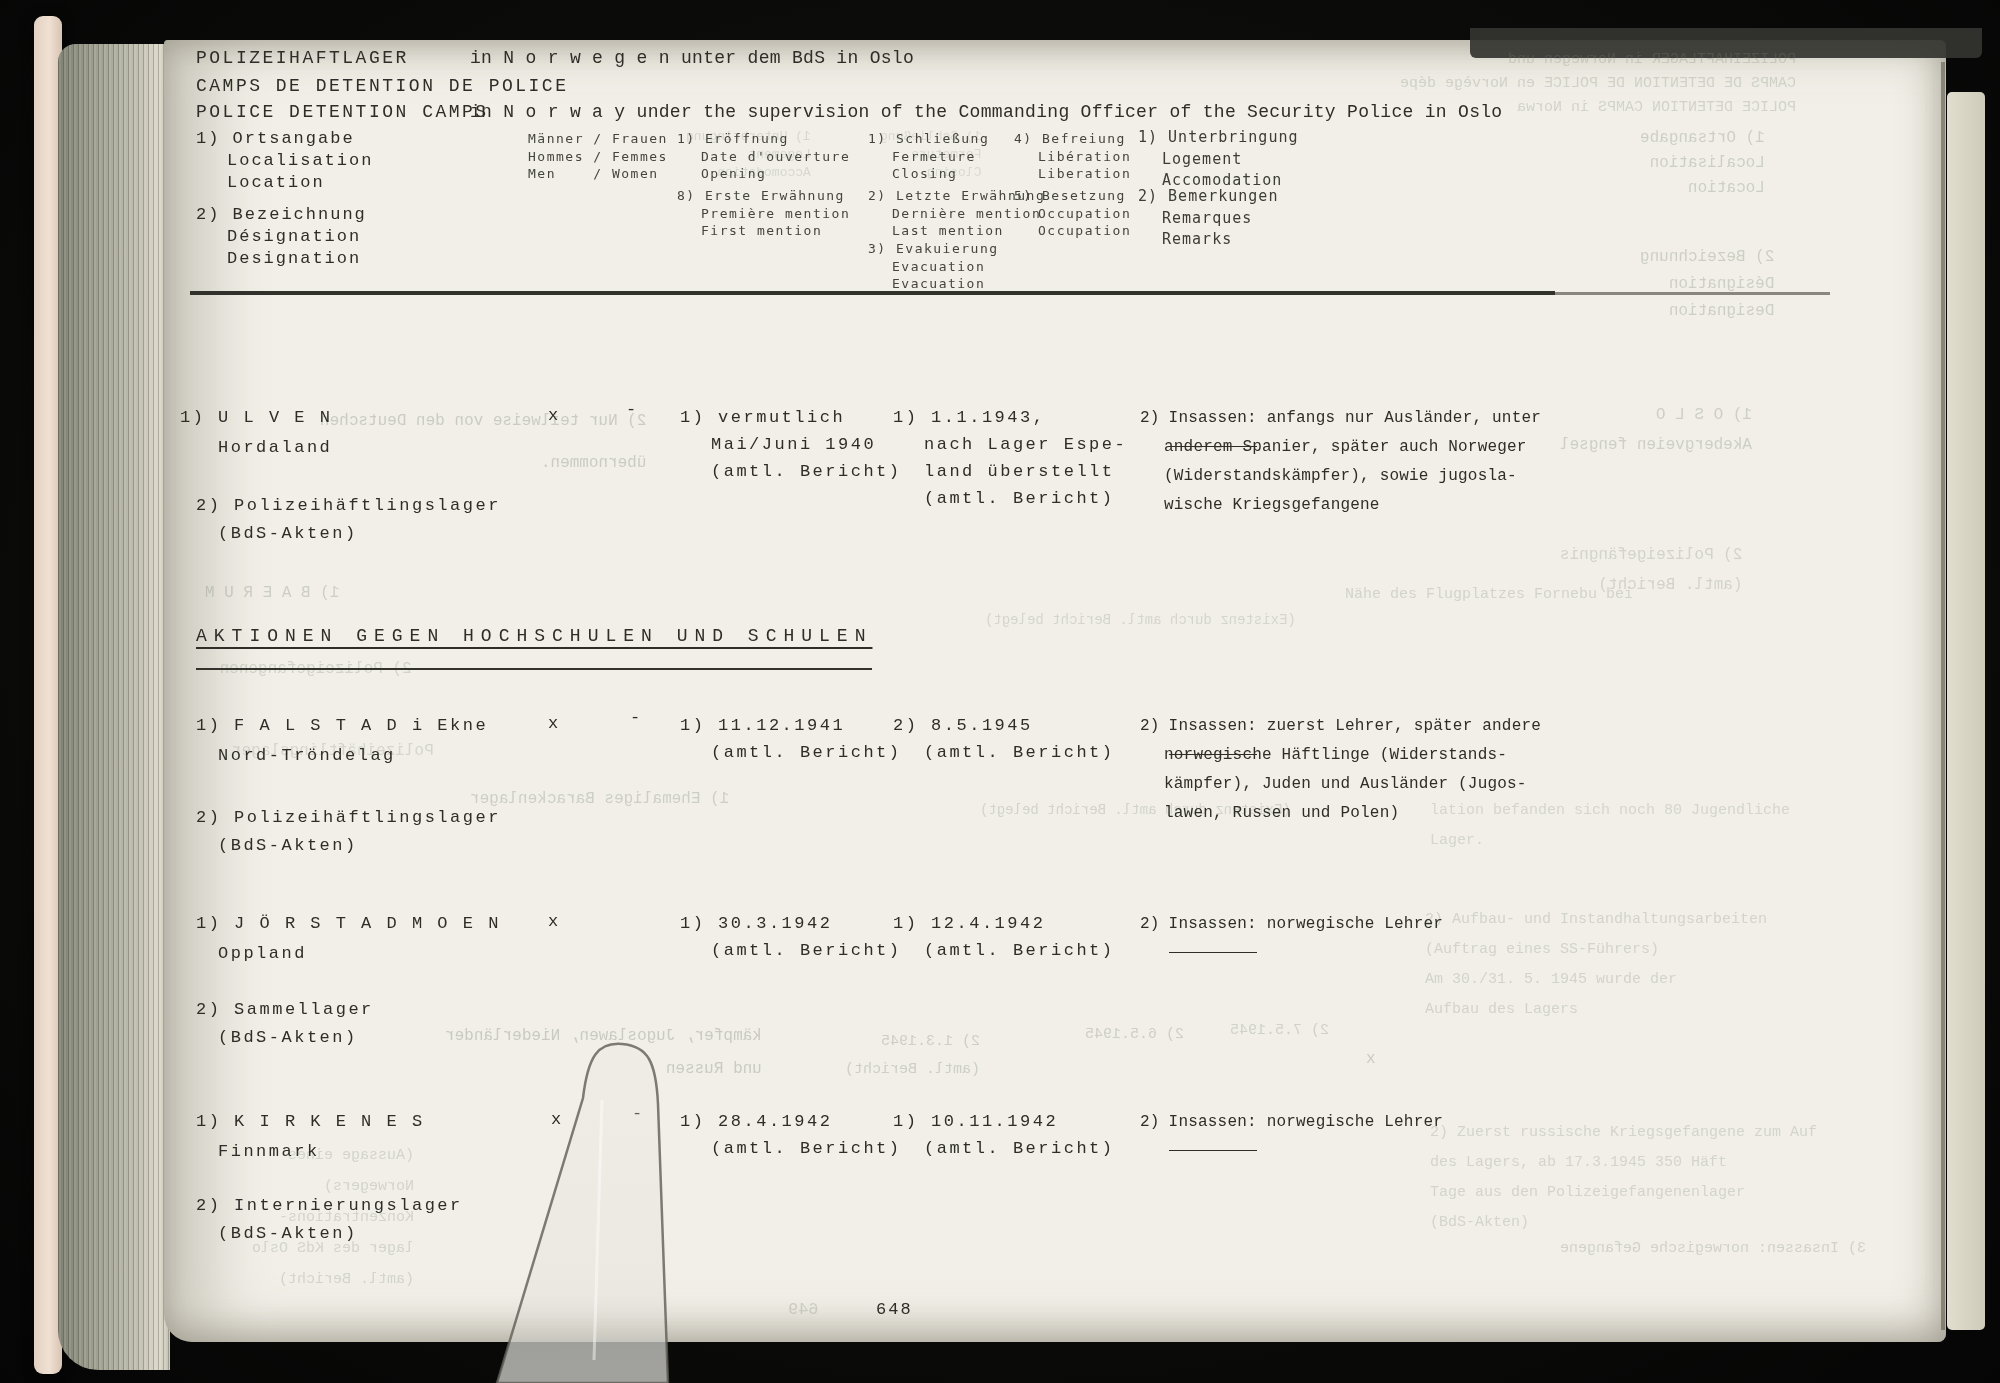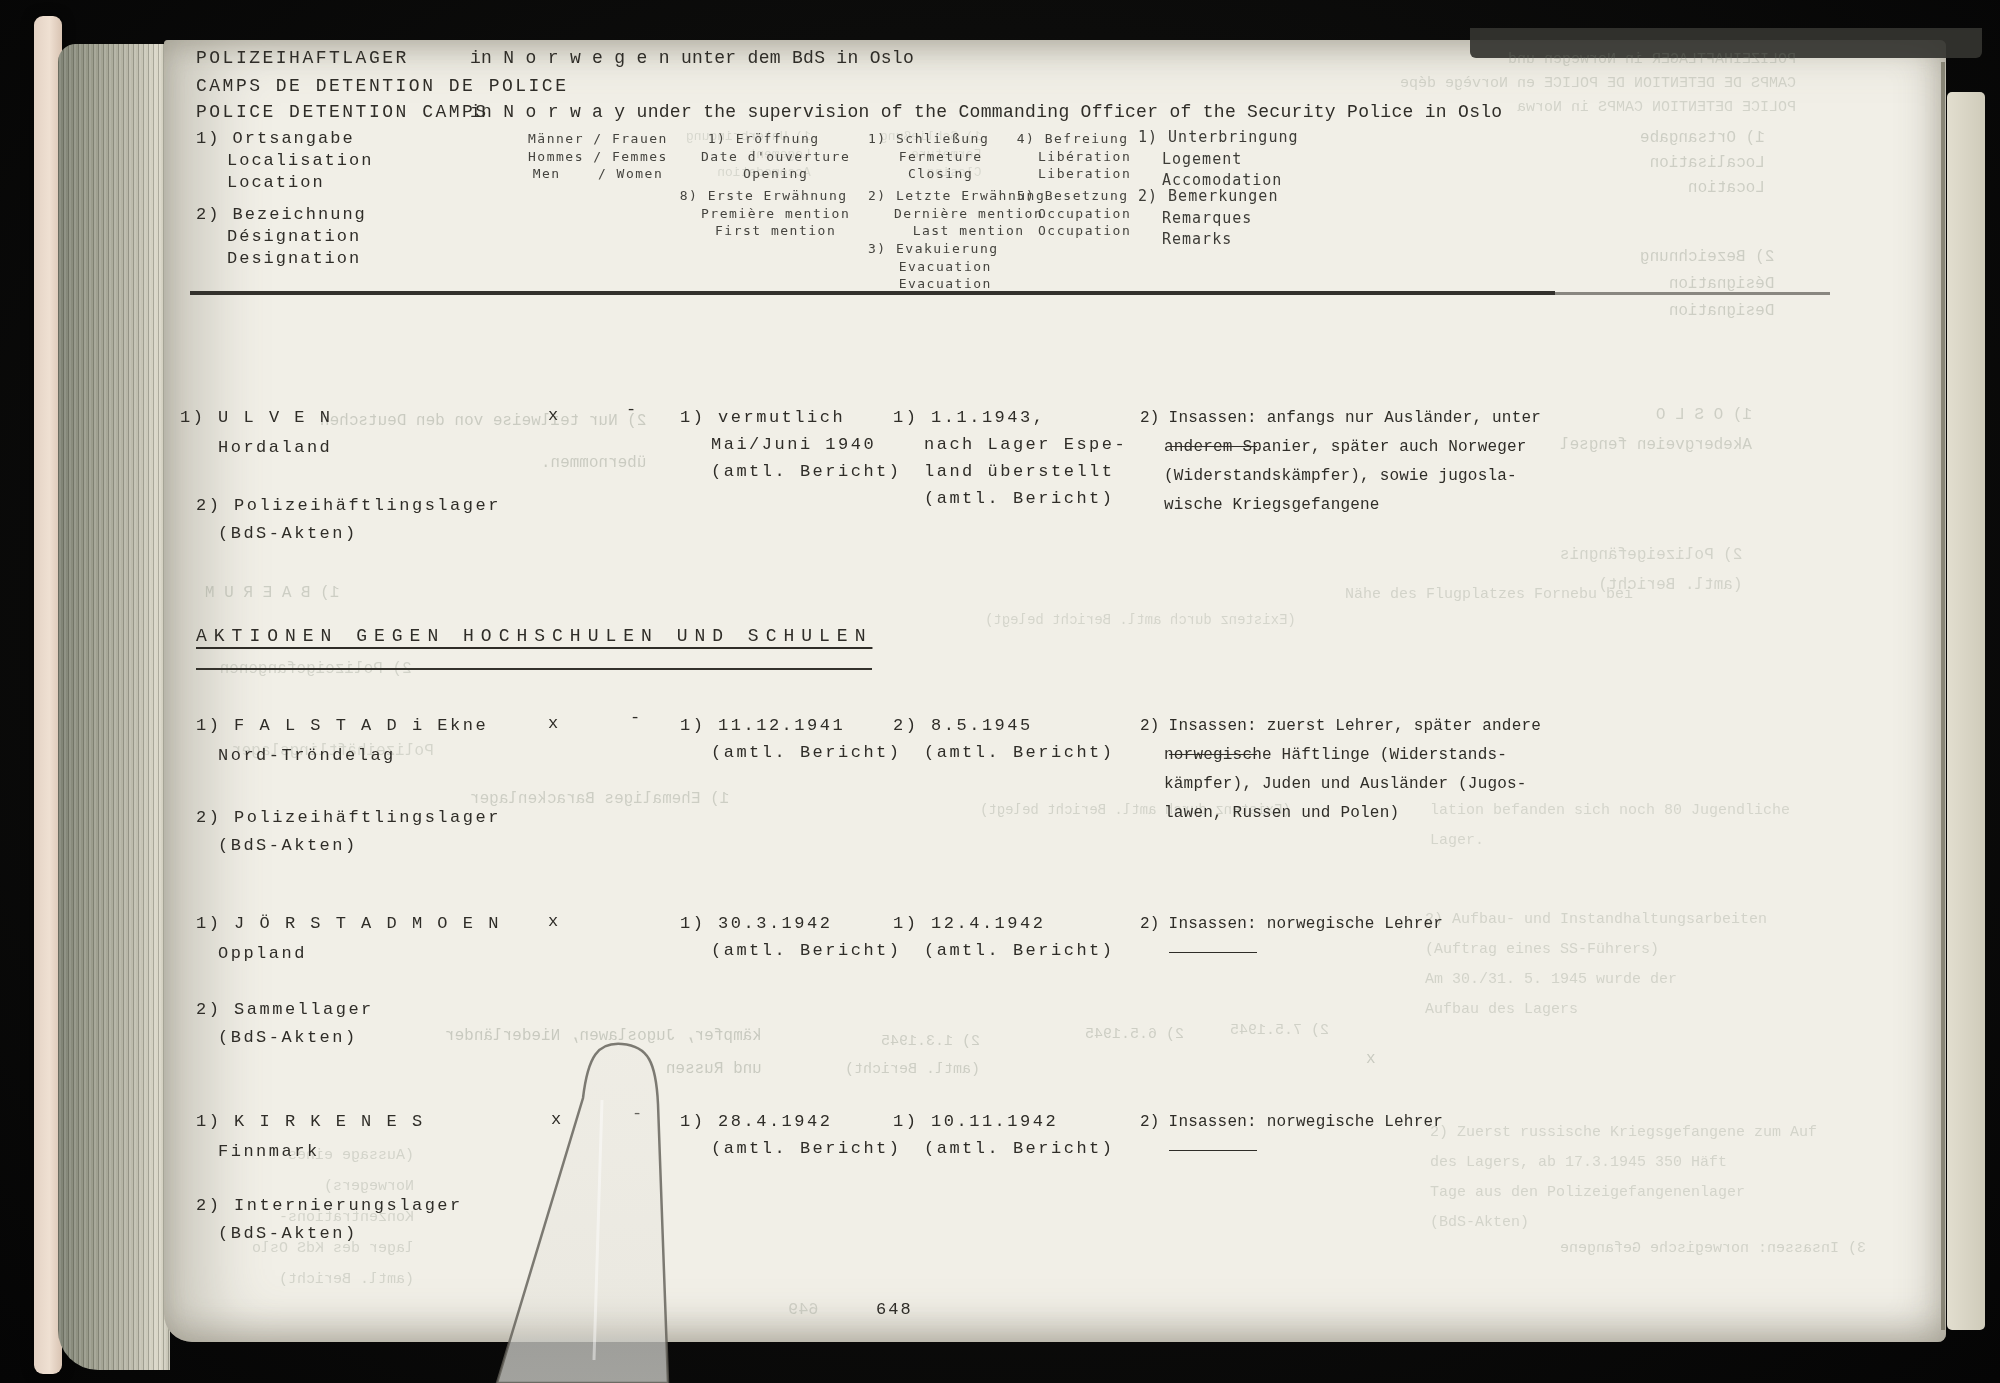--- a/index.html
+++ b/index.html
@@ -22,21 +22,21 @@
   .crease{position:absolute;left:1941px;top:62px;width:4px;height:1268px;background:rgba(88,83,66,.55);}
   .right-sliver{position:absolute;left:1947px;top:92px;width:38px;height:1238px;border-radius:5px;
          background:linear-gradient(90deg,#e2decf,#cfcbba);}
   .topband-right{position:absolute;left:1470px;top:28px;width:512px;height:30px;background:#343430;
          border-radius:0 0 6px 6px;opacity:.92;}
   
   .t{position:absolute;color:#2f2d28;font-family:"Liberation Mono",monospace;}
   .hdr{font-size:18px;letter-spacing:2.5px;}
   .sub{font-size:18px;letter-spacing:.3px;white-space:nowrap;}
   .legend-left{font-size:17px;letter-spacing:2px;line-height:22px;}
-  .legend-mid{font-family:"DejaVu Sans Mono",monospace;font-size:13px;letter-spacing:1.5px;line-height:17.5px;color:#45443f;text-align:center;}
+  .legend-mid{font-family:"DejaVu Sans Mono",monospace;font-size:13px;letter-spacing:1.5px;line-height:17.5px;color:#45443f;}
   .legend-right{font-family:"DejaVu Sans Mono",monospace;font-size:15px;letter-spacing:1px;line-height:21.5px;color:#3d3c37;}
   .body-t{font-size:17px;letter-spacing:2.5px;line-height:27px;}
   .cell{white-space:pre-line;padding-left:31px;text-indent:-31px;}
   .cell-d{white-space:pre-line;padding-left:22px;text-indent:-22px;}
   .cell-l{white-space:pre-line;padding-left:24px;text-indent:-24px;}
   .remarks{font-size:16px;letter-spacing:.2px;line-height:29px;width:436px;white-space:pre-line;padding-left:24px;text-indent:-24px;}
   .u{border-bottom:1.5px solid #2f2d28;padding-bottom:19px;}
   .num{margin-right:9px;}
   .heading{font-size:18px;letter-spacing:7px;border-bottom:2.5px solid #34322c;padding-bottom:22px;
            text-decoration:underline;text-decoration-thickness:2px;text-underline-offset:6px;white-space:nowrap;}

